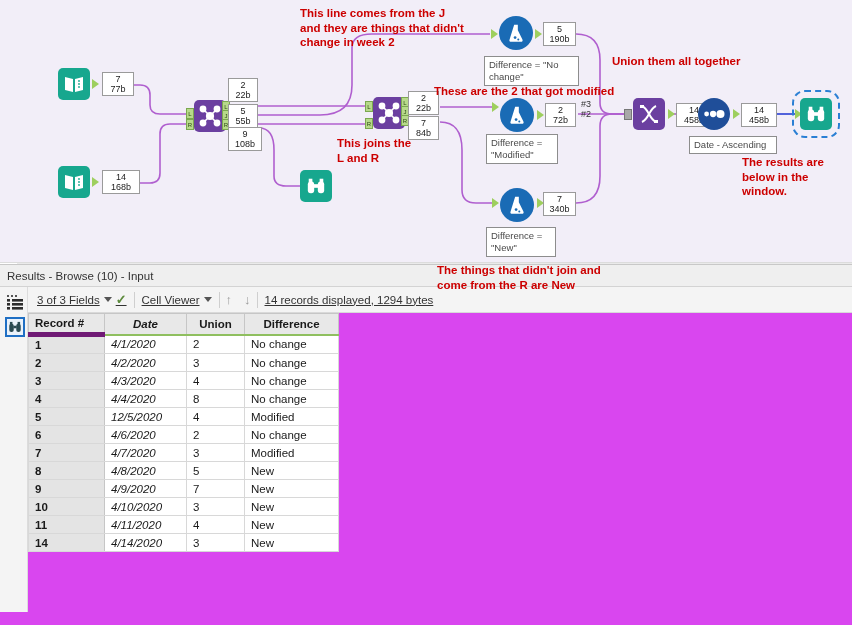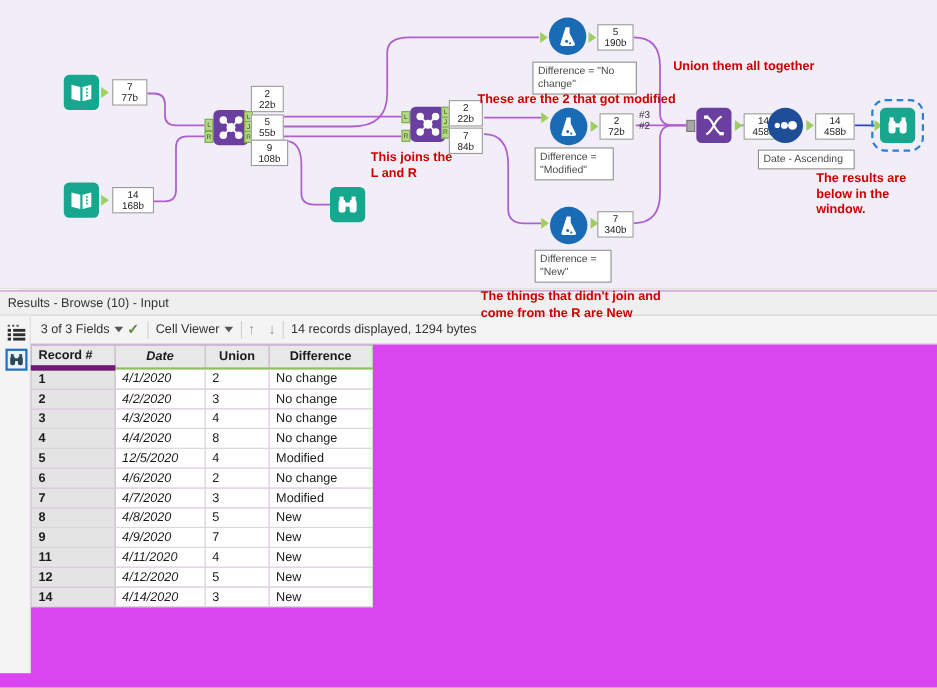--- a/index.html
+++ b/index.html
@@ -151,21 +151,21 @@
     padding-left: 7px;
   }
   .results-toolbar {
     height: 26px;
     background: #f4f4f4;
     border-bottom: 1px solid #d9d9d9;
     display: flex; align-items: center;
     font-size: 11.5px; color: #333;
     padding-left: 30px;
   }
-  .tb-item { display: flex; align-items: center; gap: 4px; padding: 0 7px; white-space: nowrap; }
+  .tb-item { display: flex; align-items: center; gap: 4px; padding: 0 7px; white-space: nowrap; text-decoration: underline; }
   .tb-sep { width: 1px; height: 16px; background: #cfcfcf; }
   .caret-dn {
     width: 0; height: 0;
     border-left: 4px solid transparent;
     border-right: 4px solid transparent;
     border-top: 5px solid #555;
   }
   .check-mark { color: #5c8a3c; font-size: 13px; font-weight: bold; }
   .arrow-up, .arrow-dn { color: #9a9a9a; font-size: 13px; padding: 0 6px; }
 
@@ -436,20 +436,23 @@
     <div class="tool teal selected" style="left:800px; top:98px;">
       <svg width="22" height="20" viewBox="0 0 24 22">
         <rect x="3" y="6" width="7" height="13" rx="3.2" fill="#fff"></rect>
         <rect x="14" y="6" width="7" height="13" rx="3.2" fill="#fff"></rect>
         <rect x="9.5" y="9" width="5" height="4" fill="#fff"></rect>
         <rect x="4" y="3" width="4" height="4" fill="#fff"></rect>
         <rect x="16" y="3" width="4" height="4" fill="#fff"></rect>
       </svg>
     </div>
 
+    <div class="comment" style="left:300px; top:6px; width:205px;">This line comes from the J
+and they are things that didn't
+change in week 2</div>
     <div class="comment" style="left:434px; top:84px; width:230px;">These are the 2 that got modified</div>
     <div class="comment" style="left:612px; top:54px; width:180px;">Union them all together</div>
     <div class="comment" style="left:742px; top:155px; width:105px;">The results are
 below in the
 window.</div>
     <div class="comment" style="left:337px; top:136px; width:120px;">This joins the
 L and R</div>
   </div>
 
   <div class="canvas-hscroll">
@@ -566,32 +569,32 @@
             <td class="col-data">5</td>
             <td class="col-diff">New</td>
           </tr>
           <tr>
             <td class="rec col-rec">9</td>
             <td class="col-date">4/9/2020</td>
             <td class="col-data">7</td>
             <td class="col-diff">New</td>
           </tr>
           <tr>
+            <td class="rec col-rec">10</td>
+            <td class="col-date">4/10/2020</td>
+            <td class="col-data">3</td>
+            <td class="col-diff">New</td>
+          </tr>
+          <tr>
             <td class="rec col-rec">11</td>
             <td class="col-date">4/11/2020</td>
             <td class="col-data">4</td>
             <td class="col-diff">New</td>
           </tr>
           <tr>
-            <td class="rec col-rec">12</td>
-            <td class="col-date">4/12/2020</td>
-            <td class="col-data">5</td>
-            <td class="col-diff">New</td>
-          </tr>
-          <tr>
             <td class="rec col-rec">14</td>
             <td class="col-date">4/14/2020</td>
             <td class="col-data">3</td>
             <td class="col-diff">New</td>
           </tr>
         </tbody>
     </table>
   </div>
 </div>
 

